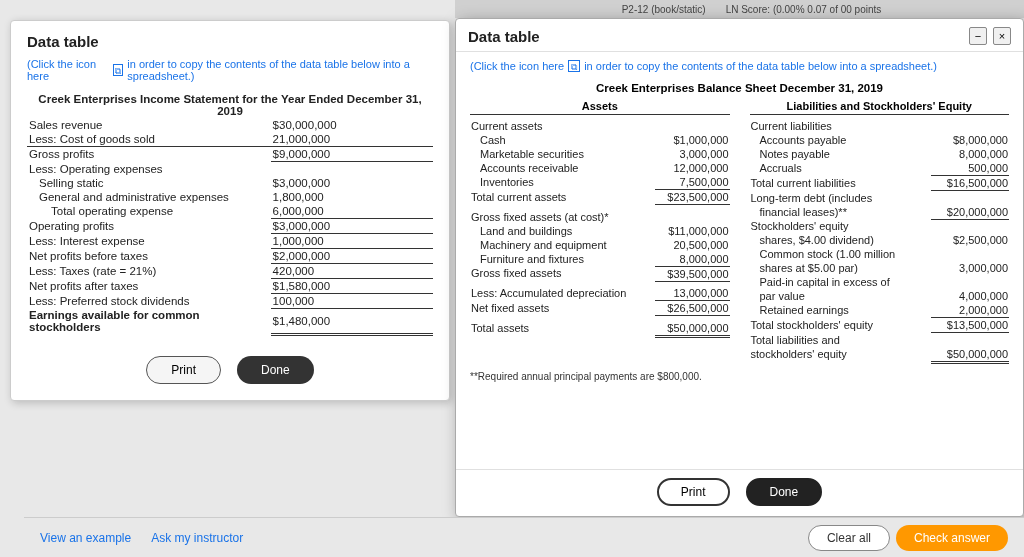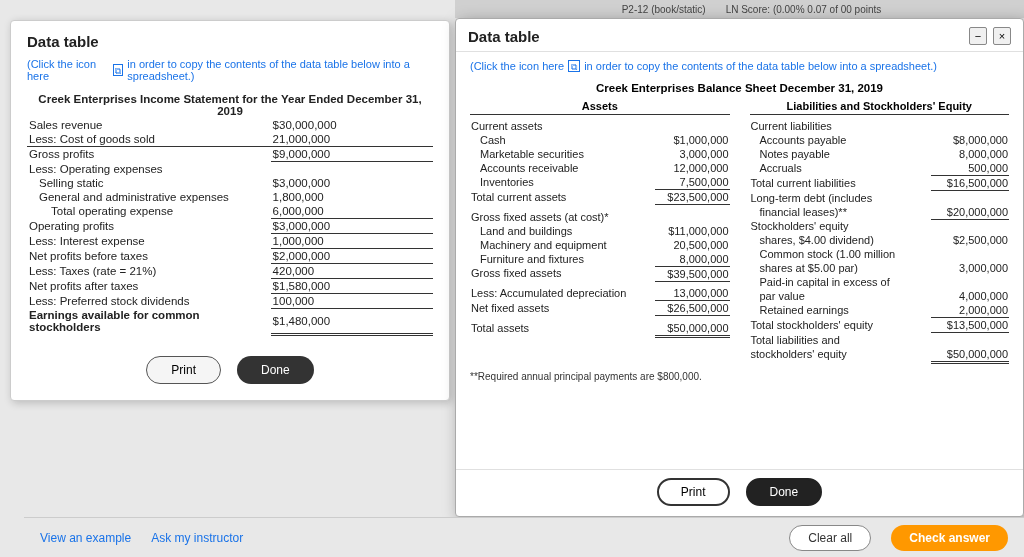--- a/index.html
+++ b/index.html
@@ -269,42 +269,41 @@
 
     .bottom-link {
       font-size: 12px;
       color: #1a73e8;
       cursor: pointer;
       text-decoration: none;
     }
 
     .bottom-right {
       display: flex;
-      gap: 20px;
+      gap: 6px;
     }
 
     .btn-clear-all {
       padding: 5px 18px;
       border: 1px solid #888;
       border-radius: 20px;
       background: #fff;
       cursor: pointer;
       font-size: 12px;
       color: #333;
     }
 
     .btn-check-answer {
       padding: 5px 18px;
       border-radius: 20px;
       background: #ff9800;
       color: #fff;
       border: none;
       cursor: pointer;
       font-size: 12px;
-      font-weight: bold;
     }
   </style>
 </head>
 <body>
 
 <div class="top-bar">
   <span>P2-12 (book/static)</span>
   <span>LN Score: (0.00% 0.07 of 00 points</span>
 </div>
 

